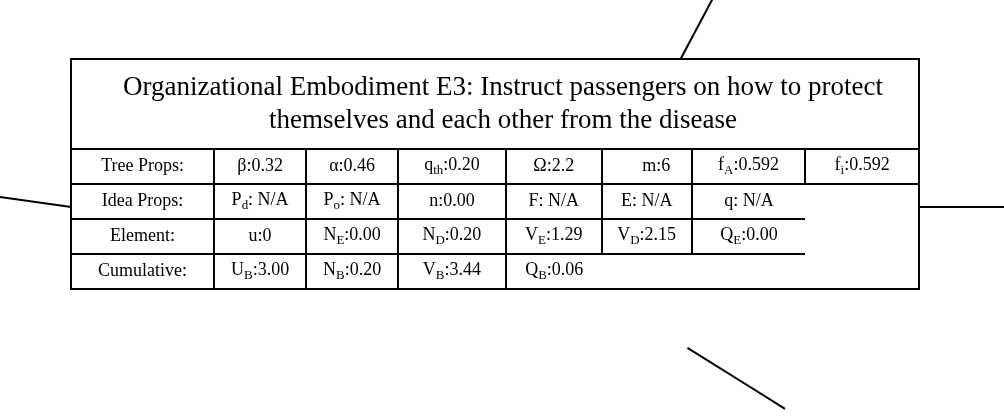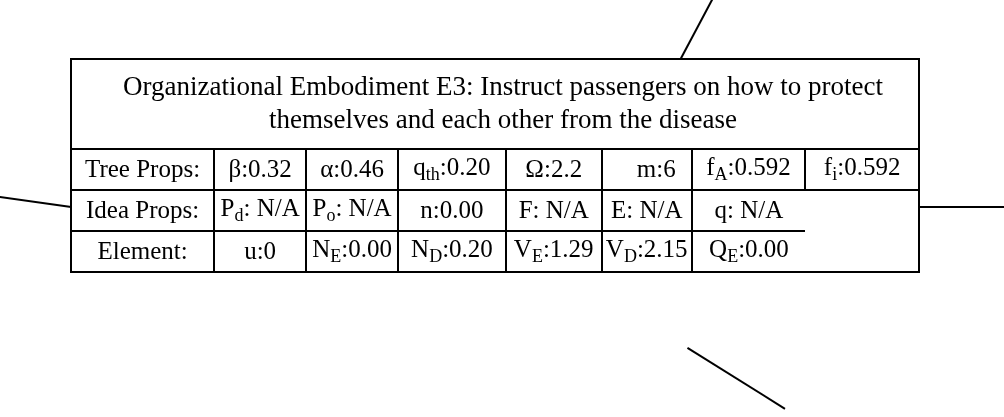--- a/index.html
+++ b/index.html
@@ -45,21 +45,21 @@
   table.props {
     border-collapse: collapse;
     width: 100%;
     table-layout: fixed;
   }
   table.props td {
     border: 2px solid #000000;
     border-left-width: 2px;
     border-right-width: 2px;
     text-align: center;
-    font-size: 25px;
+    font-size: 18px;
     padding: 3px 2px 4px 2px;
     white-space: nowrap;
     height: 26px;
   }
   table.props tr td:first-child {
     border-left: none;
   }
   table.props tr td:last-child {
     border-right: none;
   }
@@ -110,16 +110,23 @@
         </tr>
         <tr>
           <td class="label" style="width: 17.5%;">Element:</td>
           <td style="width: 11.5%;">u:0</td>
           <td style="width: 15%; margin-left: 16px;"><span>N</span><sub>E</sub><span>:0.00</span></td>
           <td style="width: 15%;"><span>N</span><sub>D</sub><span>:0.20</span></td>
           <td style="width: 13.5%;"><span>V</span><sub>E</sub><span>:1.29</span></td>
           <td style="width: 13.5%;"><span>V</span><sub>D</sub><span>:2.15</span></td>
           <td style="width: 14%;"><span>Q</span><sub>E</sub><span>:0.00</span></td>
         </tr>
+        <tr>
+          <td class="label" style="width: 17.5%;">Cumulative:</td>
+          <td style="width: 16.5%;"><span>U</span><sub>B</sub><span>:3.00</span></td>
+          <td style="width: 23%;"><span>N</span><sub>B</sub><span>:0.20</span></td>
+          <td style="width: 15%;"><span>V</span><sub>B</sub><span>:3.44</span></td>
+          <td style="width: 28%;"><span>Q</span><sub>B</sub><span>:0.06</span></td>
+        </tr>
       </tbody>
   </table>
 
 </div>
 
 </body></html>

